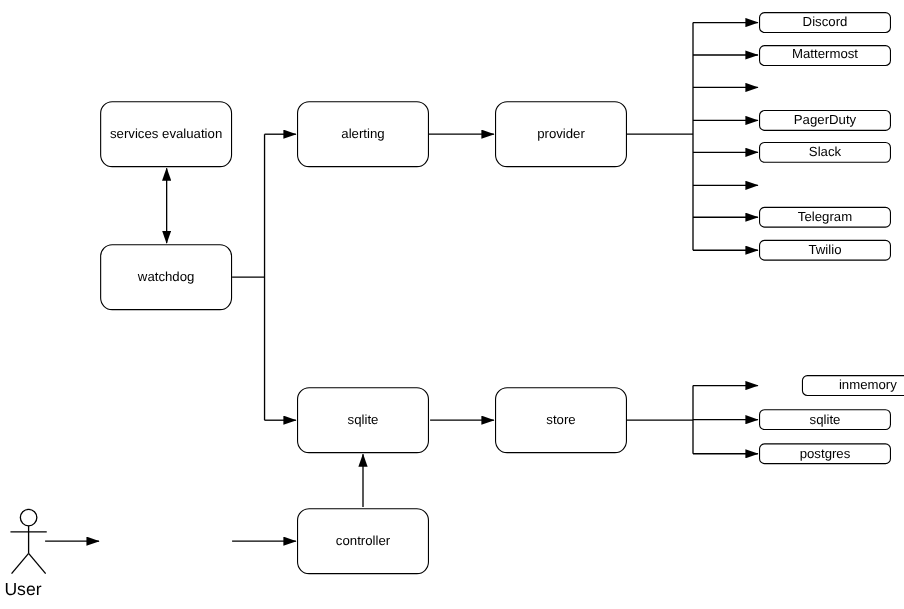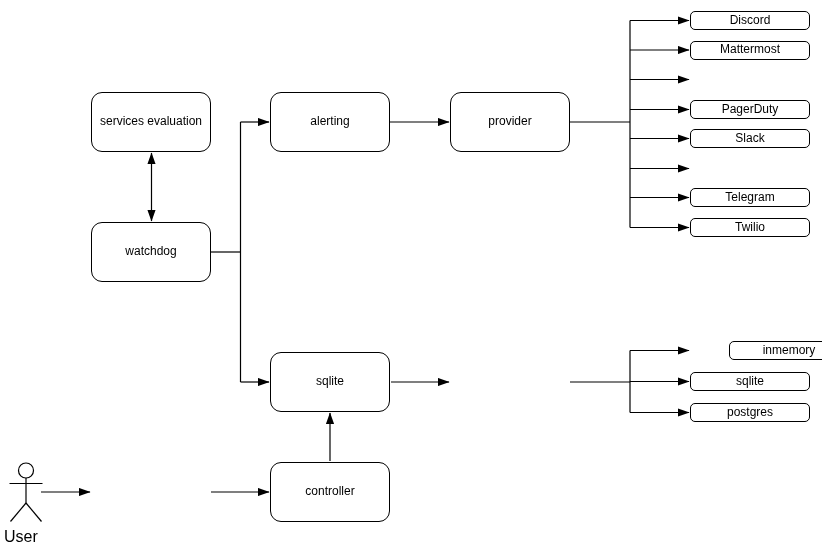--- a/index.html
+++ b/index.html
@@ -106,20 +106,23 @@
   </div>
 
   <div class="node big" style="left:450px; top:92px;">
     <span>provider</span>
   </div>
 
   <div class="node big" style="left:270px; top:352px;">
     <span>sqlite</span>
   </div>
 
+  <div class="node big" style="left:450px; top:352px;">
+    <span>store</span>
+  </div>
 
 
   <div class="node big" style="left:270px; top:462px;">
     <span>controller</span>
   </div>
 
   <div class="node small" style="left:690px; top:11px;">
     <span>Discord</span>
   </div>
   <div class="node small" style="left:690px; top:40.5px;">

